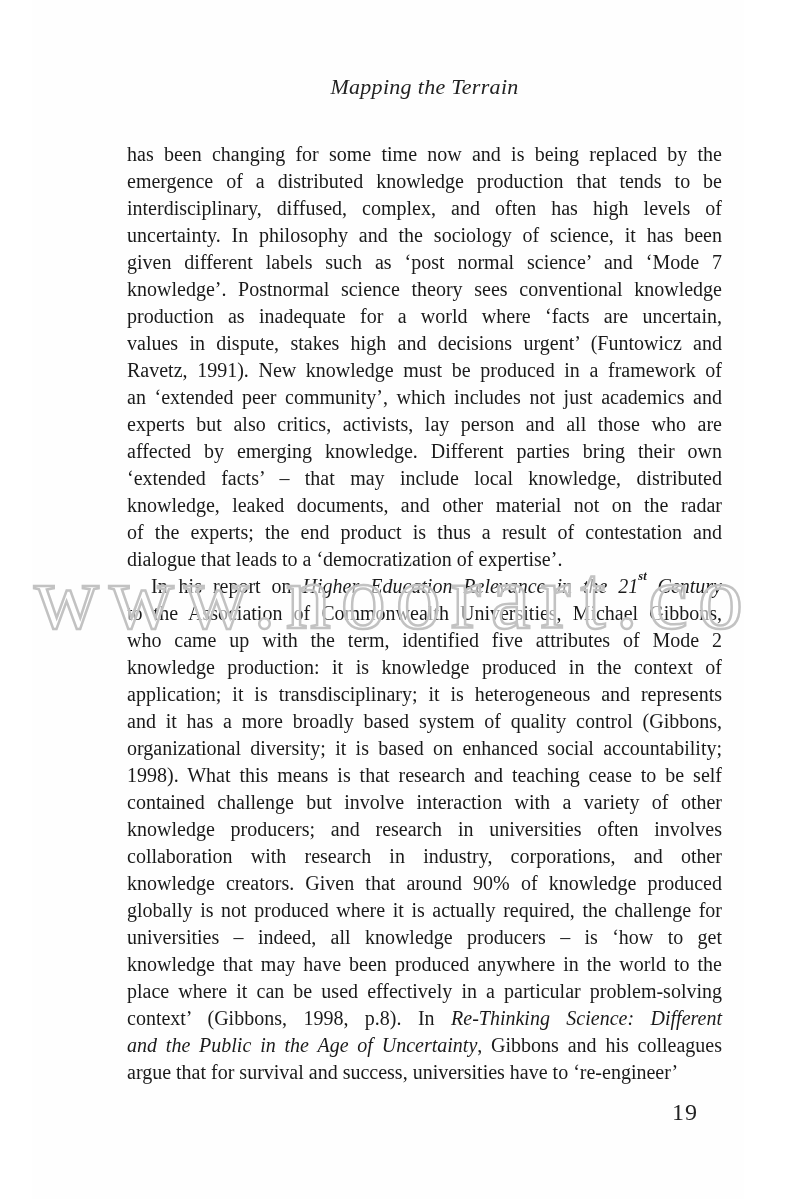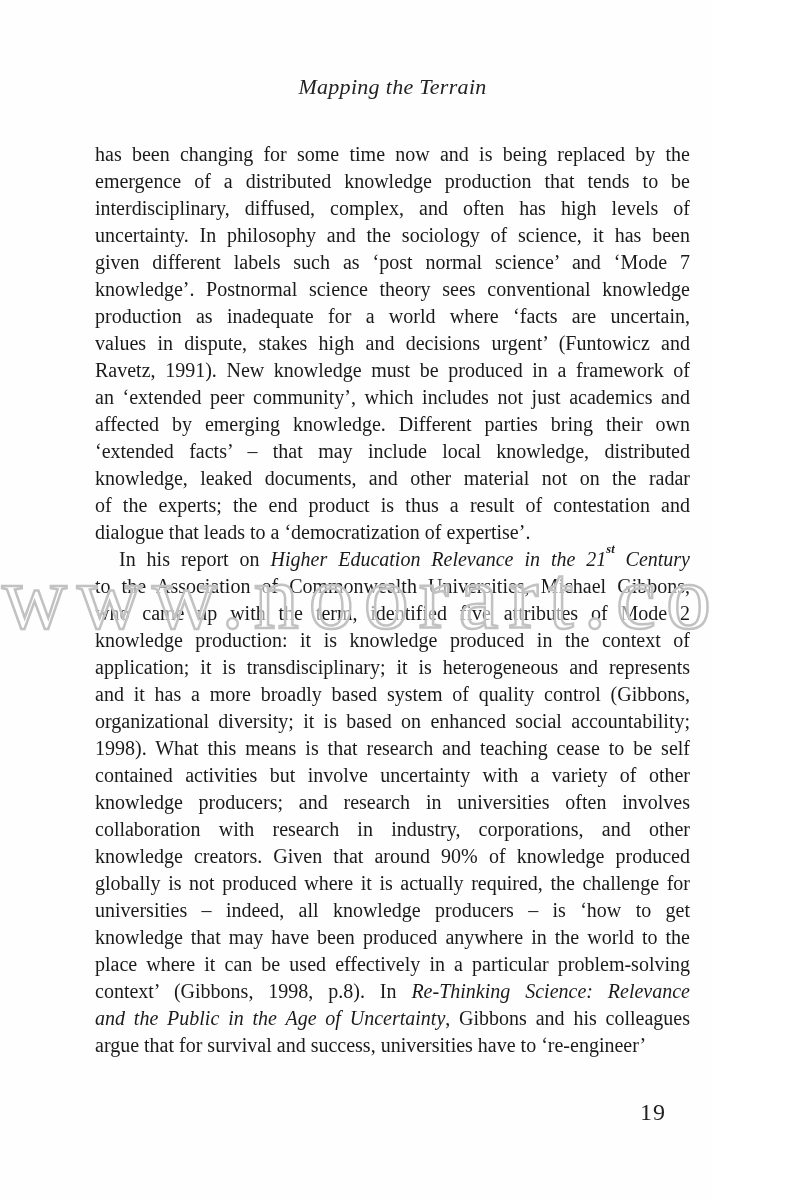--- a/index.html
+++ b/index.html
@@ -8,20 +8,21 @@
     background: #ffffff;
   }
   .page {
     position: relative;
     width: 712px;
     height: 1199px;
     background: #fefefe;
     overflow: hidden;
     font-family: "Liberation Serif", serif;
     color: #1a1a1a;
+    margin-left: 32px;
   }
   .running-head {
     position: absolute;
     top: 74px;
     left: 95px;
     width: 595px;
     text-align: center;
     font-style: italic;
     font-size: 22px;
     letter-spacing: 0.3px;
@@ -93,44 +94,45 @@
         <div class="line"><span>has been changing for some time now and is being replaced by the</span></div>
         <div class="line"><span>emergence of a distributed knowledge production that tends to be</span></div>
         <div class="line"><span>interdisciplinary, diffused, complex, and often has high levels of</span></div>
         <div class="line"><span>uncertainty. In philosophy and the sociology of science, it has been</span></div>
         <div class="line"><span>given different labels such as ‘post normal science’ and ‘Mode 7</span></div>
         <div class="line"><span>knowledge’. Postnormal science theory sees conventional knowledge</span></div>
         <div class="line"><span>production as inadequate for a world where ‘facts are uncertain,</span></div>
         <div class="line"><span>values in dispute, stakes high and decisions urgent’ (Funtowicz and</span></div>
         <div class="line"><span>Ravetz, 1991). New knowledge must be produced in a framework of</span></div>
         <div class="line"><span>an ‘extended peer community’, which includes not just academics and</span></div>
+        <div class="line"><span>experts but also critics, activists, lay person and all those who are</span></div>
         <div class="line"><span>affected by emerging knowledge. Different parties bring their own</span></div>
         <div class="line"><span>‘extended facts’ – that may include local knowledge, distributed</span></div>
         <div class="line"><span>knowledge, leaked documents, and other material not on the radar</span></div>
         <div class="line"><span>of the experts; the end product is thus a result of contestation and</span></div>
         <div class="line last"><span>dialogue that leads to a ‘democratization of expertise’.</span></div>
       </div>
       <div class="para">
         <div class="line indent"><span>In his report on </span><span class="it">Higher Education Relevance in the 21</span><sup class="sp it">st</sup><span class="it"> Century</span></div>
         <div class="line"><span>to the Association of Commonwealth Universities, Michael Gibbons,</span></div>
         <div class="line"><span>who came up with the term, identified five attributes of Mode 2</span></div>
         <div class="line"><span>knowledge production: it is knowledge produced in the context of</span></div>
         <div class="line"><span>application; it is transdisciplinary; it is heterogeneous and represents</span></div>
         <div class="line"><span>and it has a more broadly based system of quality control (Gibbons,</span></div>
         <div class="line"><span>organizational diversity; it is based on enhanced social accountability;</span></div>
         <div class="line"><span>1998). What this means is that research and teaching cease to be self</span></div>
-        <div class="line"><span>contained activities but involve uncertainty with a variety of other</span></div>
+        <div class="line"><span>contained challenge but involve interaction with a variety of other</span></div>
         <div class="line"><span>knowledge producers; and research in universities often involves</span></div>
         <div class="line"><span>collaboration with research in industry, corporations, and other</span></div>
         <div class="line"><span>knowledge creators. Given that around 90% of knowledge produced</span></div>
         <div class="line"><span>globally is not produced where it is actually required, the challenge for</span></div>
         <div class="line"><span>universities – indeed, all knowledge producers – is ‘how to get</span></div>
         <div class="line"><span>knowledge that may have been produced anywhere in the world to the</span></div>
         <div class="line"><span>place where it can be used effectively in a particular problem-solving</span></div>
-        <div class="line"><span>context’ (Gibbons, 1998, p.8). In </span><span class="it">Re-Thinking Science: Relevance</span></div>
+        <div class="line"><span>context’ (Gibbons, 1998, p.8). In </span><span class="it">Re-Thinking Science: Different</span></div>
         <div class="line"><span class="it">and the Public in the Age of Uncertainty</span><span>, Gibbons and his colleagues</span></div>
         <div class="line last"><span>argue that for survival and success, universities have to ‘re-engineer’</span></div>
       </div>
     </div>
 
   <div class="watermark" style="-webkit-text-stroke: 2.5px rgb(194, 194, 194);">www.noorart.com</div>
 
   <div class="page-number">19</div>
 </div>
 

